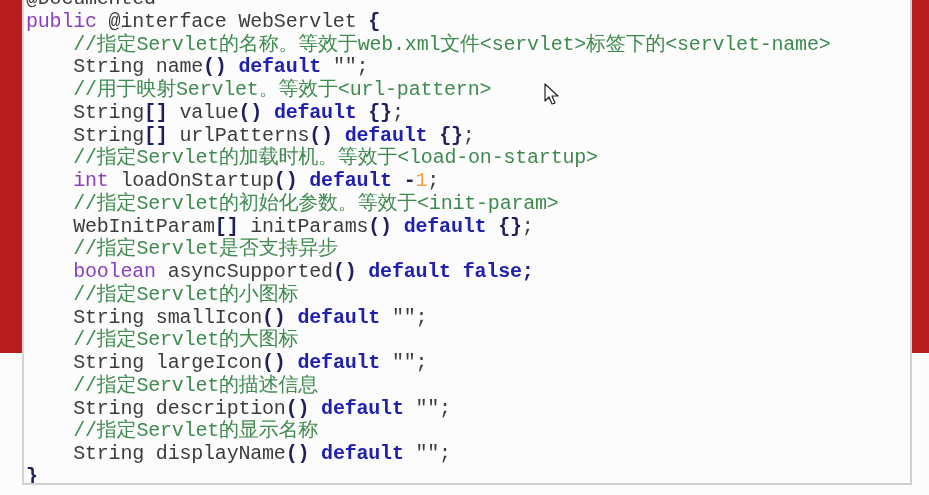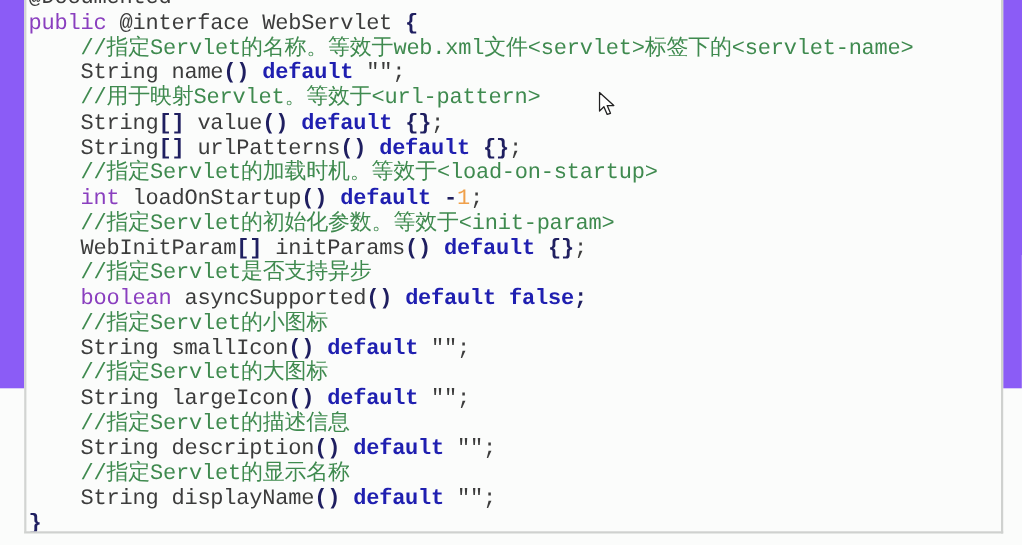--- a/index.html
+++ b/index.html
@@ -7,21 +7,21 @@
       padding: 0;
       width: 929px;
       height: 495px;
       background: #fbfcfb;
       overflow: hidden;
     }
     .page {
       position: relative;
       width: 929px;
       height: 353px;
-      background: #8b5cf6;
+      background: #b91c1c;
     }
     .code-box {
       position: absolute;
       left: 22px;
       top: -12px;
       width: 890px;
       height: 497px;
       border-left: 2px solid #d2d4d2;
       border-right: 2px solid #cfd1cf;
       border-bottom: 2px solid #cfd1cf;

